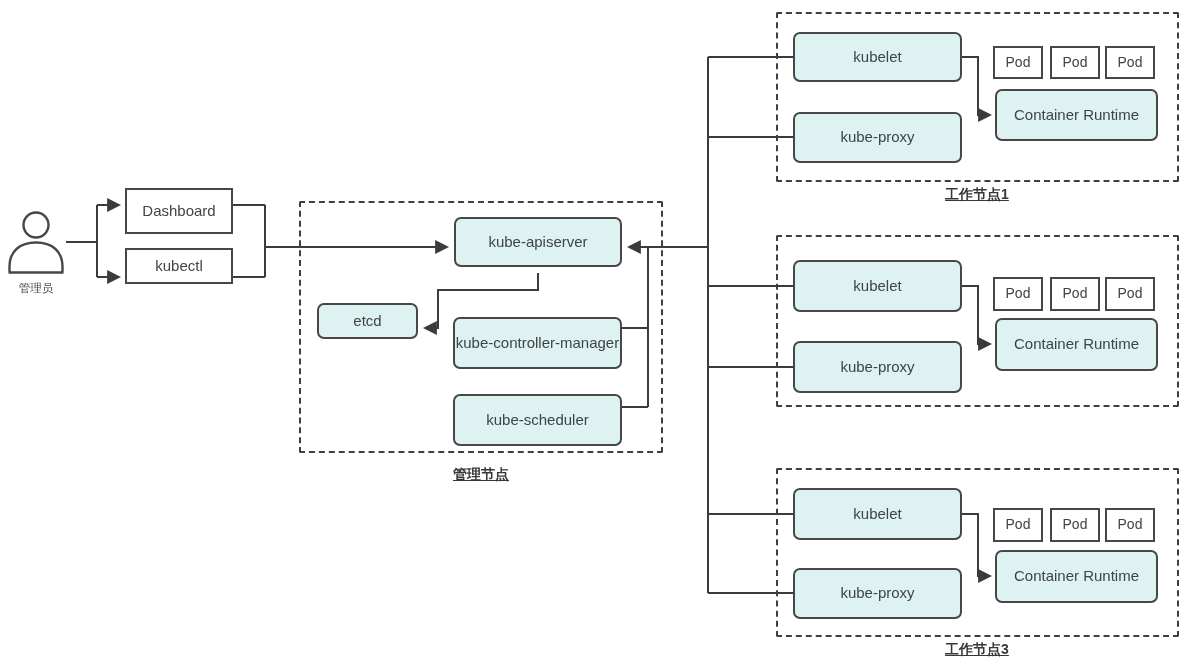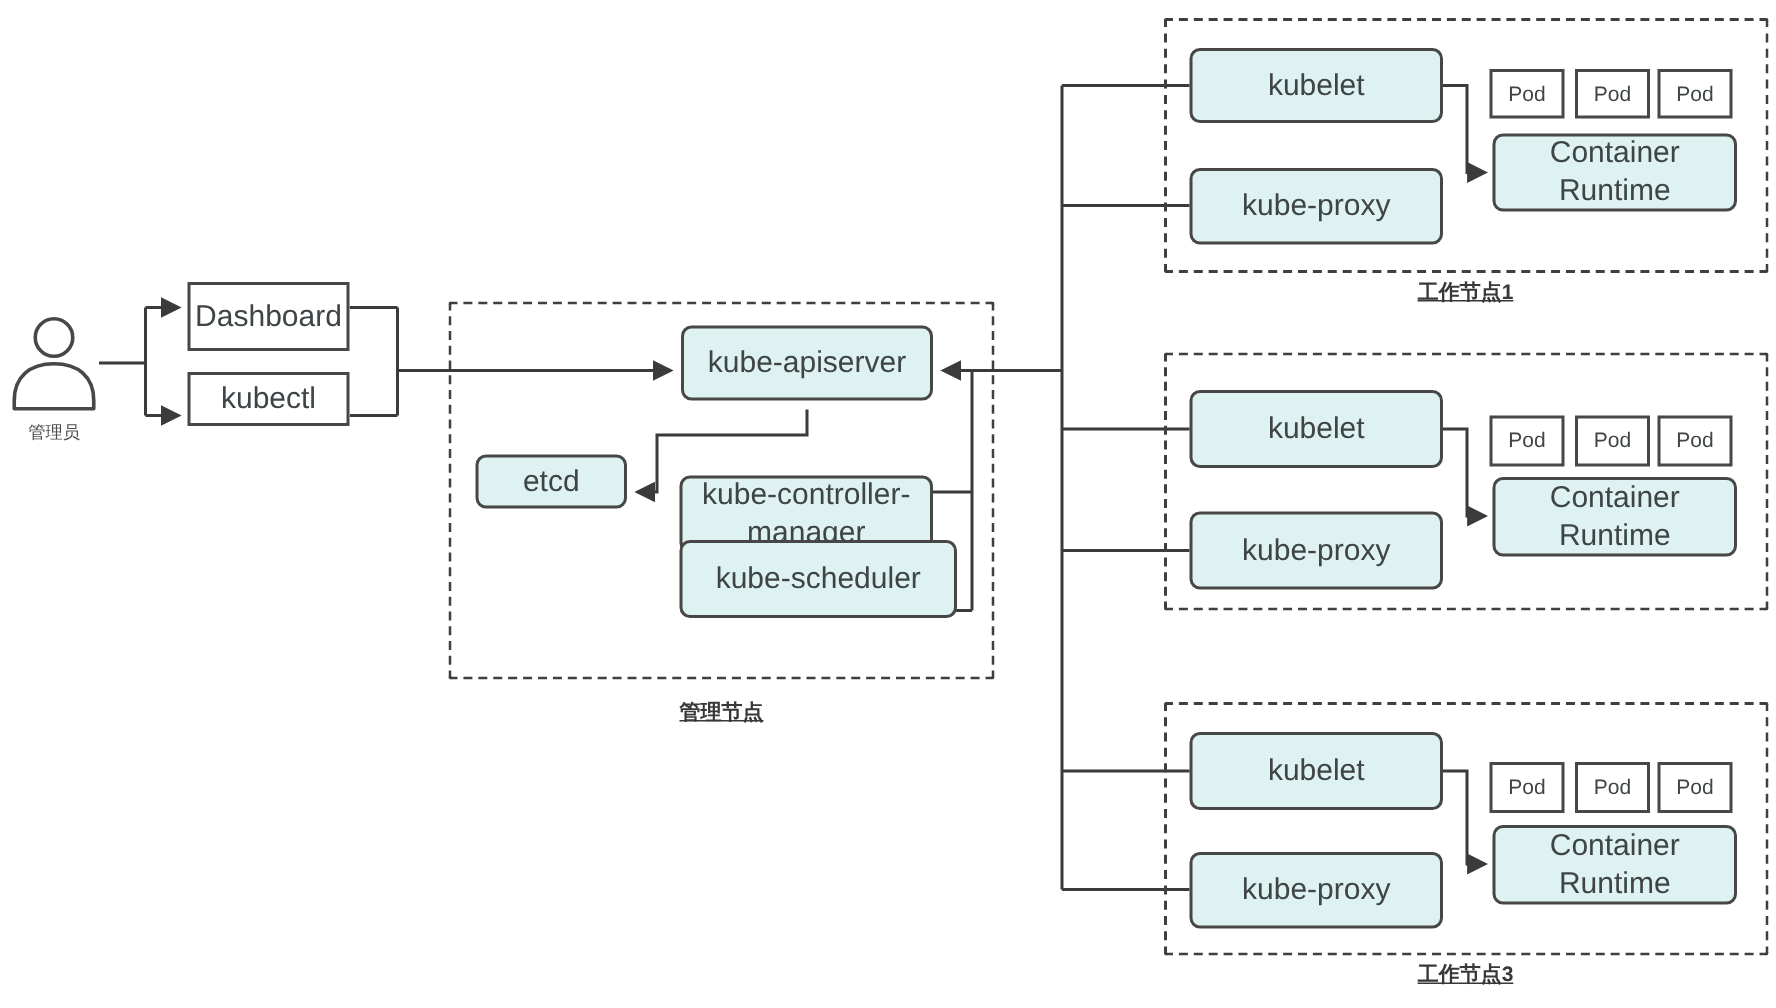--- a/index.html
+++ b/index.html
@@ -15,21 +15,21 @@
     position:relative;width:1184px;height:672px;background:var(--bg);
     font-family:"Liberation Sans", sans-serif;overflow:hidden;
   }
   #wires{position:absolute;left:0;top:0;width:1184px;height:672px;z-index:0;}
   #wires .line{stroke:var(--line);stroke-width:2;fill:none;}
   #wires .shape{stroke:var(--box-border);stroke-width:2.4;fill:#fff;}
   .node{
     position:absolute;z-index:1;box-sizing:border-box;
     display:flex;align-items:center;justify-content:center;text-align:center;
     border:2px solid var(--box-border);color:var(--text);
-    font-size:20px;line-height:1.25;background:#fff;padding:2px 0;
+    font-size:15px;line-height:1.25;background:#fff;padding:2px 0;
   }
   .node.teal{background:var(--component-fill);border-radius:7px;}
   .node.pod{font-size:14px;padding:0;}
   .zone{
     position:absolute;z-index:0;box-sizing:border-box;
     border:2px dashed #3f3f3f;background:transparent;border-radius:2px;
   }
   .zone-label{
     position:absolute;z-index:1;text-align:center;font-weight:bold;
     font-size:14px;color:var(--label-text);text-decoration:underline;
@@ -79,21 +79,21 @@
 
   <div class="node" style="left:125px;top:188px;width:108px;height:46px;">Dashboard</div>
   <div class="node" style="left:125px;top:248px;width:108px;height:36px;">kubectl</div>
 
   <div class="zone" style="left:299px;top:201px;width:364px;height:252px;"></div>
   <div class="zone-label" style="left:381px;top:466px;width:200px;">管理节点</div>
 
   <div class="node teal" style="left:454px;top:217px;width:168px;height:50px;">kube-apiserver</div>
   <div class="node teal" style="left:317px;top:303px;width:101px;height:36px;">etcd</div>
   <div class="node teal" style="left:453px;top:302px;width:169px;height:52px;margin-top:15px;">kube-controller-manager</div>
-  <div class="node teal" style="left:453px;top:360px;width:185px;height:52px;">kube-scheduler</div>
+  <div class="node teal" style="left:453px;top:394px;width:169px;height:52px;">kube-scheduler</div>
 
   <div class="zone" style="left:776px;top:12px;width:403px;height:170px;"></div>
   <div class="zone-label" style="left:877px;top:186px;width:200px;">工作节点1</div>
   <div class="node teal" style="left:793px;top:32px;width:169px;height:50px;">kubelet</div>
   <div class="node teal" style="left:793px;top:112px;width:169px;height:51px;">kube-proxy</div>
   <div class="node pod" style="left:993px;top:46px;width:50px;height:33px;">Pod</div>
   <div class="node pod" style="left:1050px;top:46px;width:50px;height:33px;">Pod</div>
   <div class="node pod" style="left:1105px;top:46px;width:50px;height:33px;">Pod</div>
   <div class="node teal" style="left:995px;top:89px;width:163px;height:52px;">Container Runtime</div>
 

